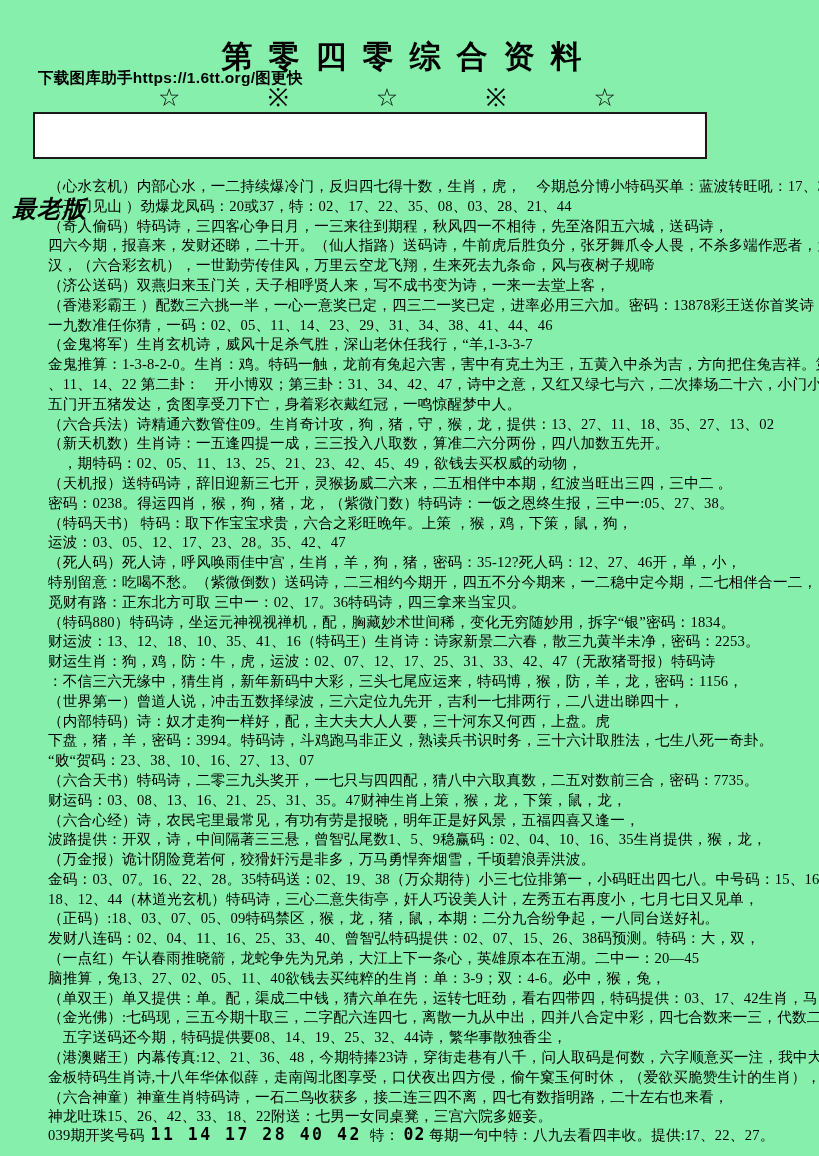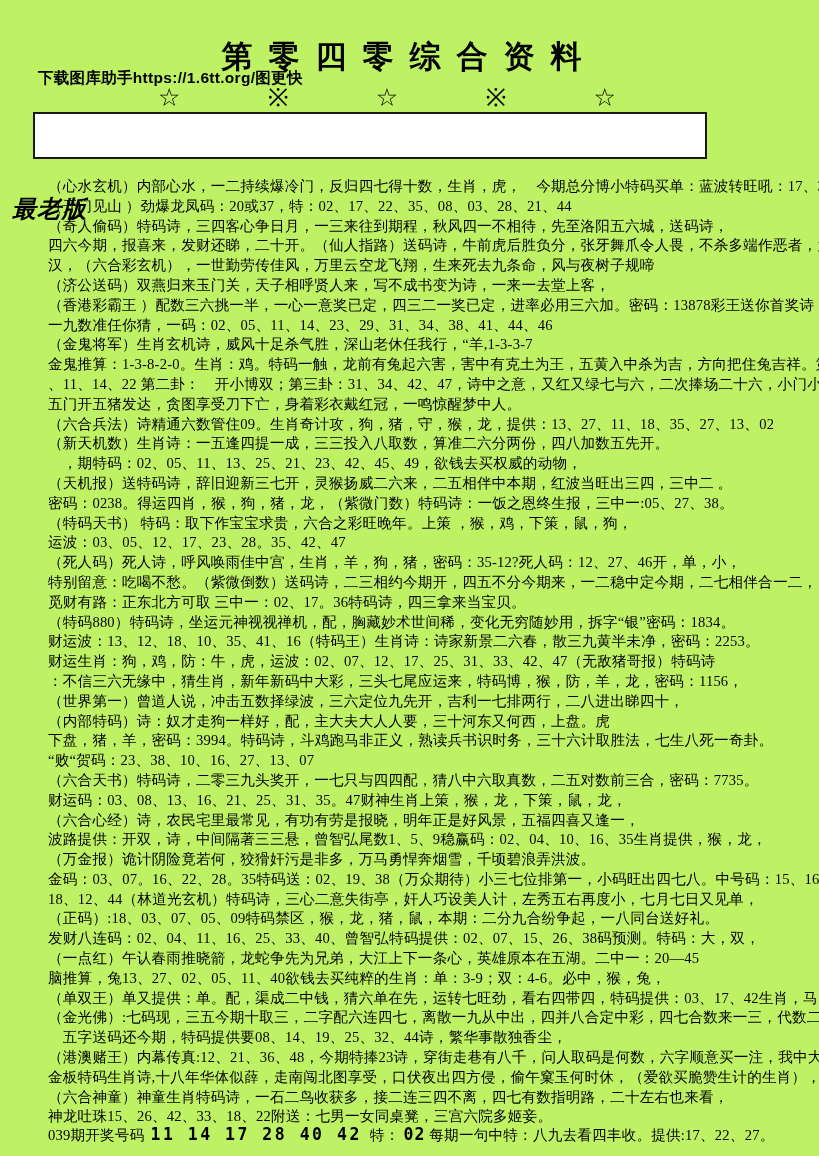--- a/index.html
+++ b/index.html
@@ -1,20 +1,20 @@
 <!DOCTYPE html>
 <html><head>
 <meta charset="utf-8">
 <style>
   html,body { margin:0; padding:0; background:#e8e8e8; }
   .page {
     position:relative;
     width:819px; height:1156px;
     margin:0 auto;
-    background:#bef264;
+    background:#86efac;
     color:#000;
     font-family:"Liberation Serif","DejaVu Serif",serif;
     overflow:hidden;
   }
   .title {
     position:absolute; top:36px; left:0; width:100%;
     text-align:center;
     font-size:31px; font-weight:700;
     letter-spacing:16px;
     white-space:nowrap;

